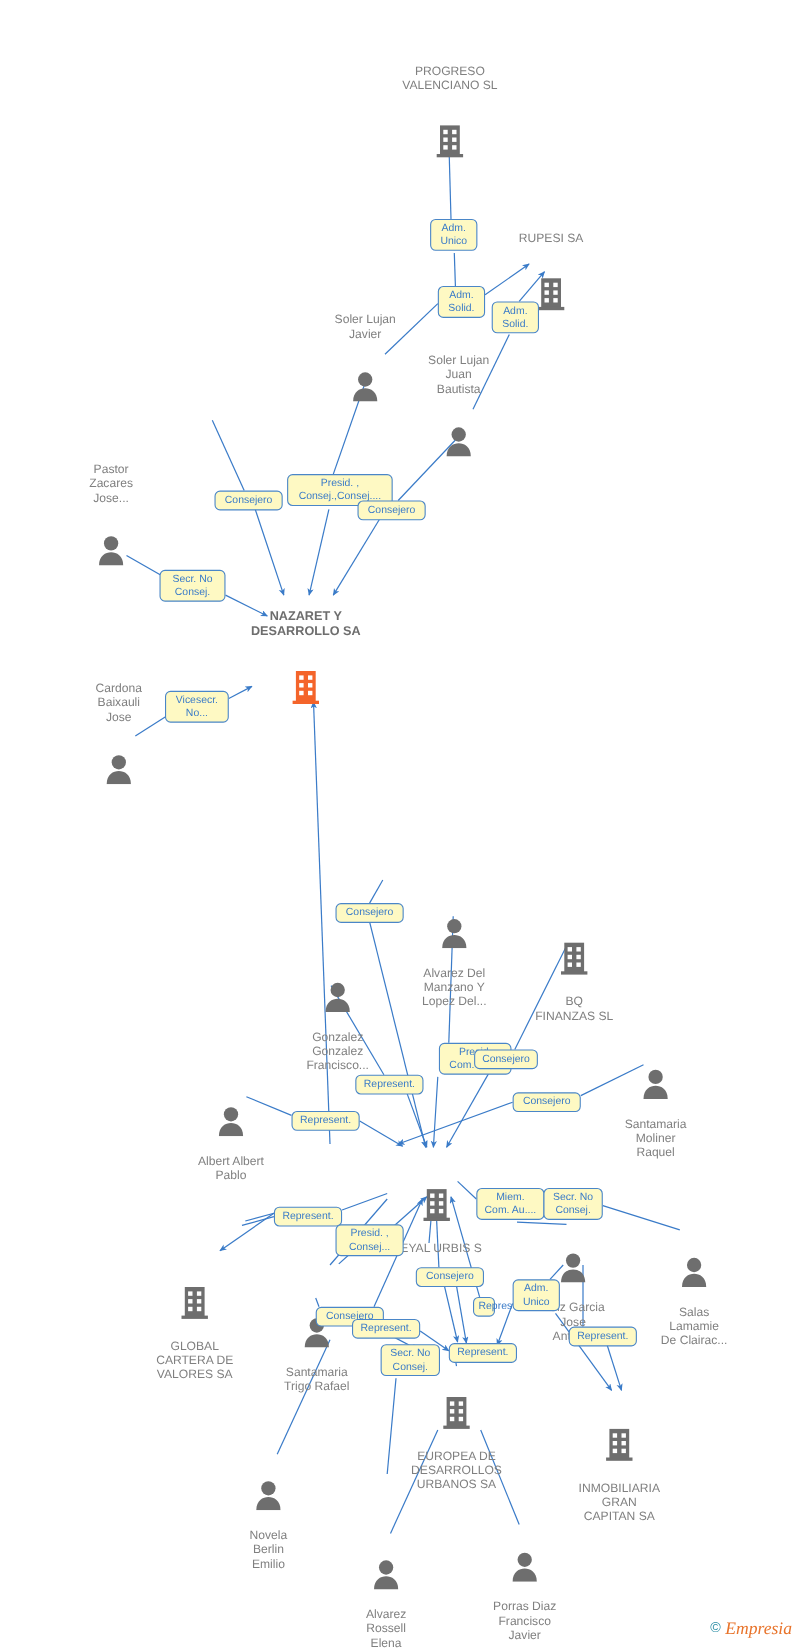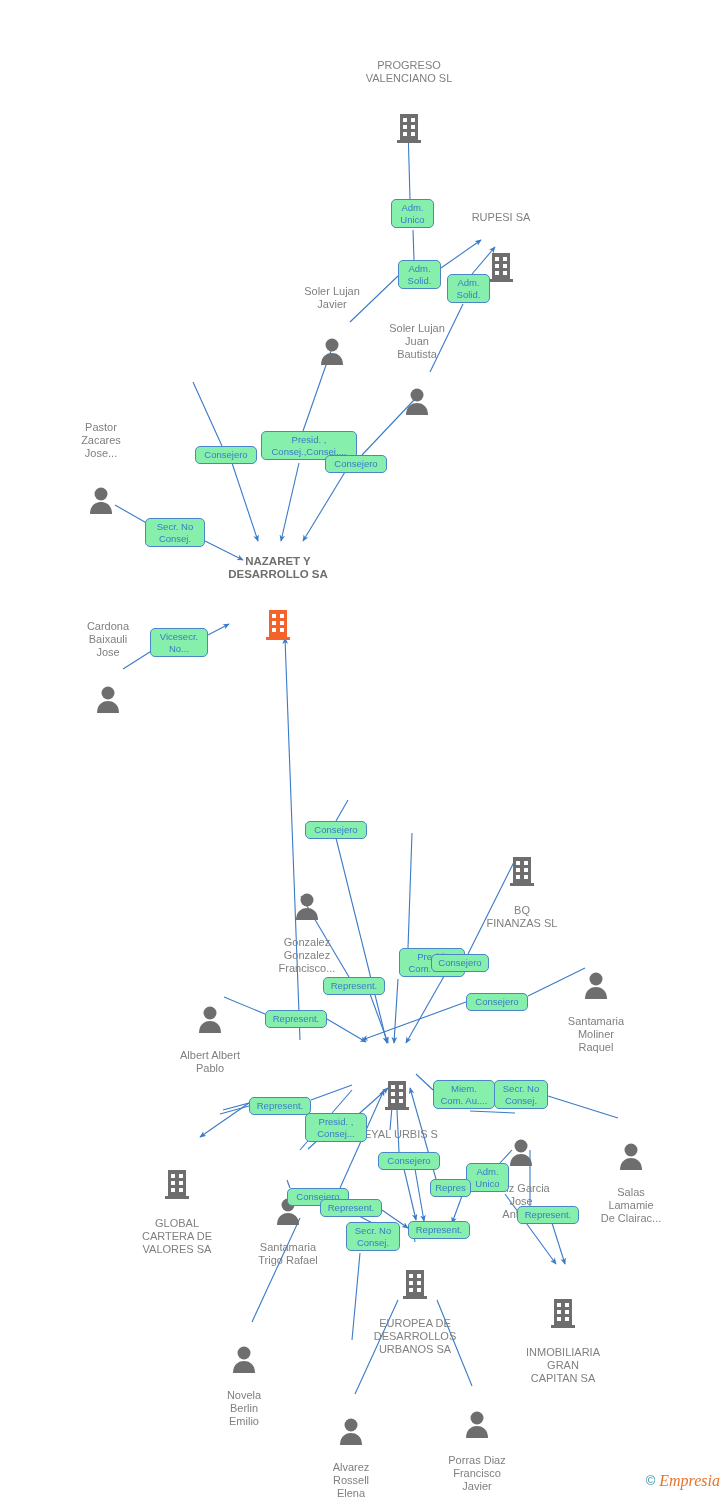--- a/index.html
+++ b/index.html
@@ -41,21 +41,21 @@
   .node .caption { display: block; }
   .node.central .caption {
     font-weight: bold;
     color: #6e6e6e;
     font-size: 11.5px;
   }
   .reltag {
     position: absolute;
     border: 1px solid #4a86c8;
     border-radius: 5px;
-    background: #86efac;
+    background: #fef9c3;
     color: #3a7bc8;
     font-size: 9.5px;
     line-height: 11.5px;
     text-align: center;
     padding: 2px 4px;
     white-space: pre-line;
     box-sizing: border-box;
   }
   .watermark {
     position: absolute;
@@ -297,20 +297,31 @@
 Baixauli
 Jose</span>
     <span class="icon">
       <svg width="26" height="28" viewBox="0 0 26 28">
         <circle cx="13" cy="8" r="6.5" fill="#6e6e6e"></circle>
         <path d="M2,28 C2,19 8,16 13,16 C18,16 24,19 24,28 Z" fill="#6e6e6e"></path>
       </svg>
     </span>
   </div>
 
+  <div class="node" style="left:357px; top:808px; width:112px;">
+    <span class="icon">
+      <svg width="26" height="28" viewBox="0 0 26 28">
+        <circle cx="13" cy="8" r="6.5" fill="#6e6e6e"></circle>
+        <path d="M2,28 C2,19 8,16 13,16 C18,16 24,19 24,28 Z" fill="#6e6e6e"></path>
+      </svg>
+    </span>
+    <span class="caption">Alvarez Del
+Manzano Y
+Lopez Del...</span>
+  </div>
 
   <div class="node" style="left:466px; top:828px; width:112px;">
     <span class="icon">
       <svg width="30" height="34" viewBox="0 0 30 34">
         <rect x="6" y="3" width="18" height="27" fill="#6e6e6e"></rect>
         <rect x="3" y="29" width="24" height="3" fill="#6e6e6e"></rect>
         <rect x="9" y="7" width="4" height="4" fill="#fff"></rect>
         <rect x="17" y="7" width="4" height="4" fill="#fff"></rect>
         <rect x="9" y="14" width="4" height="4" fill="#fff"></rect>
         <rect x="17" y="14" width="4" height="4" fill="#fff"></rect>
@@ -542,21 +553,21 @@
   <div class="reltag" style="left:249px; top:1097px; width:62px;">Represent.</div>
 
   <div class="reltag" style="left:305px; top:1113px; width:62px;">Presid. ,
 Consej...</div>
 
   <div class="reltag" style="left:378px; top:1152px; width:62px;">Consejero</div>
 
   <div class="reltag" style="left:466px; top:1163px; width:43px;">Adm.
 Unico</div>
 
-  <div class="reltag" style="left:430px; top:1179px; width:41px;">Repres</div>
+  <div class="reltag" style="left:430px; top:1179px; width:20px;">Repres</div>
 
   <div class="reltag" style="left:287px; top:1188px; width:62px;">Consejero</div>
 
   <div class="reltag" style="left:320px; top:1199px; width:62px;">Represent.</div>
 
   <div class="reltag" style="left:517px; top:1206px; width:62px;">Represent.</div>
 
   <div class="reltag" style="left:346px; top:1222px; width:54px;">Secr.  No
 Consej.</div>
 

